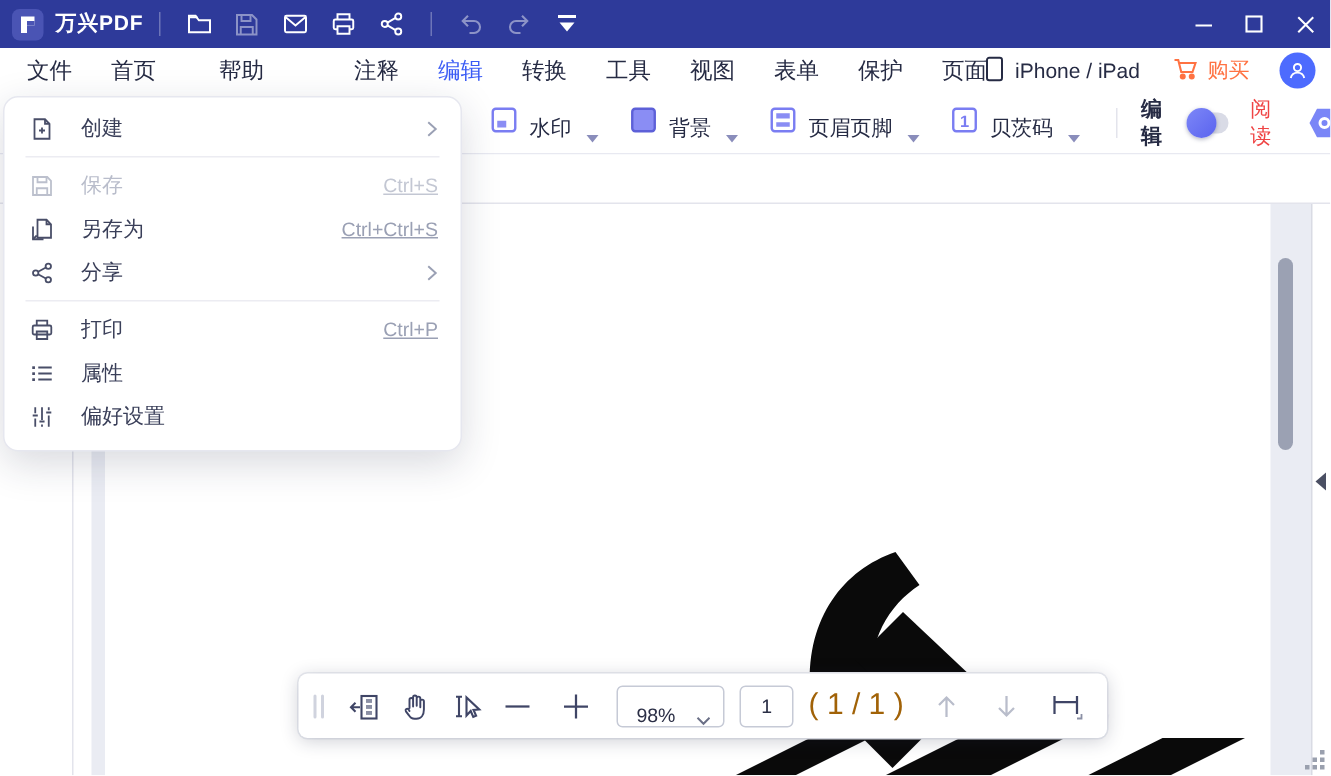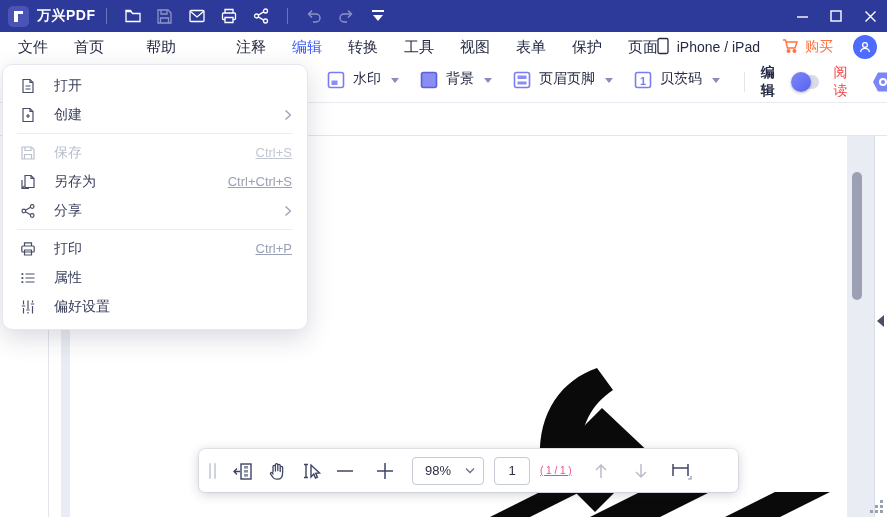--- a/index.html
+++ b/index.html
@@ -25,21 +25,21 @@
   .mb-tab.active { color:#3a5bf5; }
   .mb-tab.active::after { content:""; position:absolute; left:50%; transform:translateX(-50%); bottom:-8px; width:30px; height:3px; border-radius:2px; background:#3a5bf5; }
   .mb-right { position:absolute; right:0; top:0; height:30px; display:flex; align-items:center; padding-right:10px; gap:8px; }
   .device-area { display:flex; align-items:center; gap:7px; font-size:14px; color:#262b44; cursor:pointer; }
   .buy-area { display:flex; align-items:center; gap:6px; margin-left:14px; font-size:14px; color:#ff7242; cursor:pointer; }
   .avatar { width:24px; height:24px; border-radius:50%; background:#4d6bfe; display:flex; align-items:center; justify-content:center; margin-left:12px; cursor:pointer; }
 
   
   .ribbon { position:absolute; left:0; top:62px; width:887px; height:41px; background:#fff; border-bottom:1px solid #e8e9f1; display:flex; align-items:center; }
   .ribbon-inner { display:flex; align-items:center; margin-left:318px; gap:4px; }
-  .rb-item { display:flex; align-items:flex-start; gap:7px; padding:6px 8px; border-radius:5px; cursor:pointer; }
+  .rb-item { display:flex; align-items:flex-end; gap:7px; padding:6px 8px; border-radius:5px; cursor:pointer; }
   .rb-label { font-size:14px; color:#262b44; white-space:nowrap; }
   .rb-caret { width:0; height:0; border-left:4px solid transparent; border-right:4px solid transparent; border-top:5px solid #8a8dbb; margin-left:3px; margin-top:8px; }
   .rb-sep { width:1px; height:20px; background:#e3e4ec; margin:0 12px; }
   .mode-label { font-size:14px; color:#262b44; font-weight:bold; }
   .mode-label.off { color:#ef4444; font-weight:normal; }
   .toggle { position:relative; width:36px; height:14px; border-radius:7px; background:#d9dbe6; margin:0 10px; cursor:pointer; }
   .toggle .knob { position:absolute; left:-3px; top:-3px; width:20px; height:20px; border-radius:50%; background:linear-gradient(135deg,#7d87f7,#5a63ef); box-shadow:0 1px 3px rgba(40,45,90,.35); }
   .hexagon { margin-left:14px; cursor:pointer; display:flex; align-items:center; }
 
   
@@ -57,24 +57,24 @@
   .logo-svg { position:absolute; left:310px; top:214px; }
   .page-watermark { position:absolute; left:635px; top:332px; font-size:22px; font-weight:bold; font-style:italic; color:#f0f1f7; letter-spacing:1px; }
   .resize-grip { position:absolute; left:868px; top:364px; width:16px; height:14px; }
 
   
   .float-toolbar { position:absolute; left:199px; top:449px; width:539px; height:43px; background:#fff; border-radius:6px; box-shadow:0 2px 12px rgba(31,35,64,.22), 0 0 0 1px #eceef3; display:flex; align-items:center; padding:0 10px; z-index:30; }
   .ft-handle { display:flex; gap:3px; margin-right:10px; cursor:grab; }
   .ft-handle i { display:block; width:2px; height:16px; background:#d0d3de; border-radius:1px; }
   .ft-btn { width:34px; height:32px; display:flex; align-items:center; justify-content:center; border-radius:4px; cursor:pointer; }
   .ft-gap { width:6px; }
-  .zoom-select { display:flex; align-items:center; justify-content:space-between; width:72px; height:28px; border:1px solid #c6cad6; border-radius:4px; padding:0 8px 0 12px; margin:0 10px; cursor:pointer; }
+  .zoom-select { display:flex; align-items:flex-end; justify-content:space-between; width:72px; height:28px; border:1px solid #c6cad6; border-radius:4px; padding:0 8px 0 12px; margin:0 10px; cursor:pointer; }
   .zoom-select .zv { font-size:13px; color:#2a2e45; }
   .page-input { width:36px; height:28px; border:1px solid #c6cad6; border-radius:4px; text-align:center; font-size:13px; color:#2a2e45; font-family:inherit; outline:none; }
-  .page-indicator { font-size:10px; color:#ec4899; margin:0 12px 0 10px; white-space:nowrap;text-decoration:underline; }
+  .page-indicator { font-size:20px; color:#a16207; margin:0 12px 0 10px; white-space:nowrap; }
 
   
   .file-menu { position:absolute; left:2px; top:64px; width:306px; background:#fff; border:1px solid #e6e7ef; border-radius:10px; box-shadow:0 8px 26px rgba(31,35,64,.17); padding:6px 0 8px 0; z-index:50; }
   .menu-item { position:relative; height:29px; margin:0 3px; border-radius:6px; display:flex; align-items:center; padding:0 12px 0 13px; cursor:pointer; }
   .menu-item.highlighted { background:#eef0f5; }
   .mi-icon { width:17px; height:17px; display:flex; align-items:center; justify-content:center; margin-right:18px; }
   .mi-label { font-size:14px; color:#3a3f59; }
   .menu-item.disabled { cursor:default; }
   .menu-item.disabled .mi-label { color:#b9bdcb; }
   .mi-right { margin-left:auto; display:flex; align-items:center;text-decoration:underline; }
@@ -372,30 +372,20 @@
     <div class="ft-btn">
       <svg width="24" height="24" viewBox="0 0 24 24" fill="none" stroke="#3f4566" stroke-width="1.5">
           <path d="M4 5 v12 M19 5 v12 M4 9 h15"></path>
           <path d="M19 20 h3 v-3" stroke="#8b90a5" stroke-width="1.2"></path>
         </svg>
     </div>
   </div>
 
   <div class="file-menu">
 
-    <div class="menu-item">
-      <span class="mi-icon">
-        <svg width="16" height="16" viewBox="0 0 16 16" fill="none" stroke="#494e68" stroke-width="1.2">
-            <path d="M3 1.5 h7 l3 3 v10 H3 z"></path>
-            <path d="M10 1.5 v3 h3"></path>
-            <path d="M5.5 8 h5 M5.5 11 h5"></path>
-          </svg>
-      </span>
-      <span class="mi-label">打开</span>
-    </div>
 
 
     <div class="menu-item">
       <span class="mi-icon">
         <svg width="16" height="16" viewBox="0 0 16 16" fill="none" stroke="#494e68" stroke-width="1.2">
             <path d="M3 1.5 h7 l3 3 v10 H3 z"></path>
             <path d="M10 1.5 v3 h3"></path>
             <path d="M8 7 v4 M6 9 h4"></path>
           </svg>
       </span>

